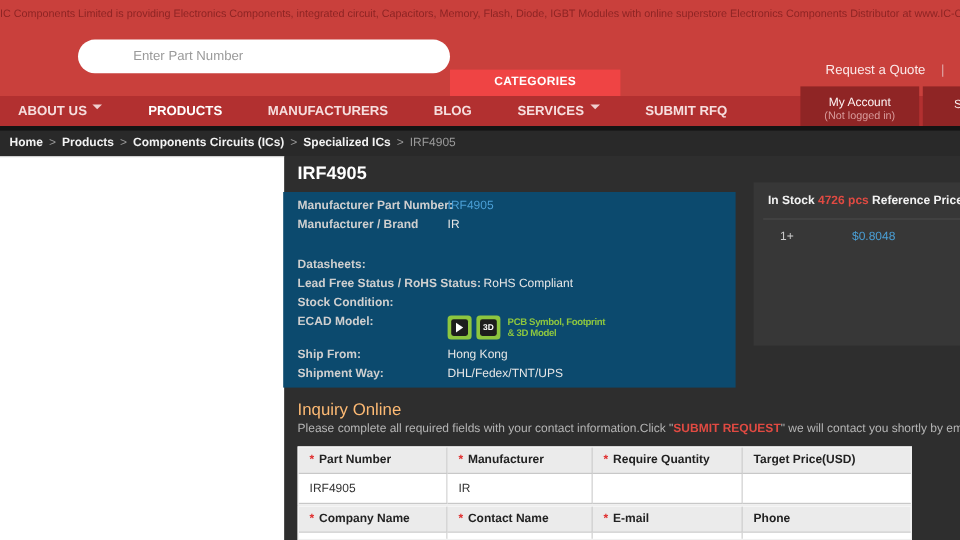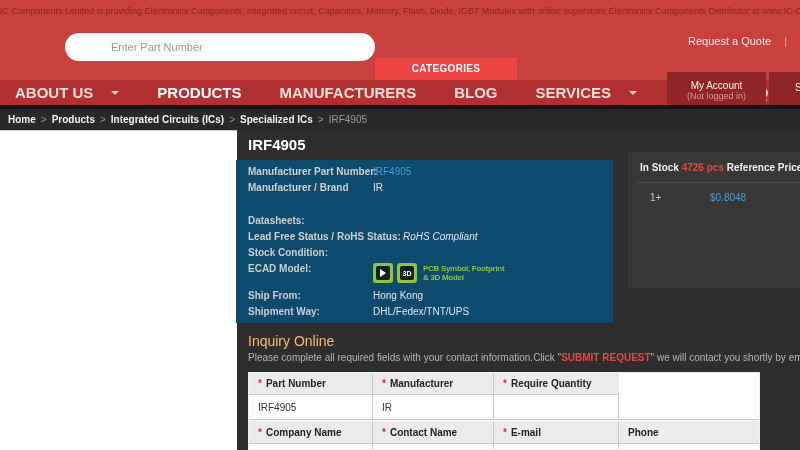--- a/index.html
+++ b/index.html
@@ -7,31 +7,31 @@
         font-family:"Liberation Sans",sans-serif;background:#2e2e2e;}
 
   
   .red-top{position:absolute;left:0;top:0;width:800px;height:80px;background:#c9403c;}
   .tagline{position:absolute;left:0;top:6px;width:800px;text-align:center;
            font-size:9px;color:#8e2424;white-space:nowrap;}
   .search-pill{position:absolute;left:65px;top:33px;width:310px;height:28px;
                background:#fff;border:none;border-radius:15px;padding:0 0 0 46px;
                font-size:11px;color:#333;outline:none;box-sizing:border-box;}
   .search-pill::placeholder{color:#9a9a9a;}
-  .hdr-links{position:absolute;left:688px;top:35px;white-space:nowrap;
+  .hdr-links{position:absolute;left:688px;top:53px;white-space:nowrap;
              font-size:11px;color:#fbe9e9;}
   .hdr-links .sep{margin:0 10px;color:#e0a9a9;}
   .hdr-link{cursor:pointer;}
   .cat-btn{position:absolute;left:375px;top:58px;width:142px;height:22px;
            background:#ef4444;color:#fff;font-size:10px;font-weight:bold;
            text-align:center;line-height:22px;letter-spacing:.3px;cursor:pointer;}
   .nav-bar{position:absolute;left:0;top:80px;width:800px;height:25px;background:#b23030;}
   .nav-items{display:flex;align-items:center;height:25px;padding-left:15px;}
-  .nav-item{font-size:15px;font-weight:bold;color:#f6dede;margin-right:38px;
-            white-space:nowrap;cursor:pointer;display:flex;align-items:center;gap:13px;}
+  .nav-item{font-size:11px;font-weight:bold;color:#f6dede;margin-right:38px;
+            white-space:nowrap;cursor:pointer;display:flex;align-items:flex-start;}
   .nav-item.active{color:#ffffff;}
   .caret{display:inline-block;width:0;height:0;margin-left:5px;
          border-left:4px solid transparent;border-right:4px solid transparent;
          border-top:4px solid #f0cfcf;}
   .account-box{position:absolute;left:667px;top:72px;width:99px;height:33px;
                background:#8f2525;text-align:center;cursor:pointer;}
   .account-l1{font-size:10px;color:#fdf3f3;margin-top:8px;}
   .account-l2{font-size:9px;color:#d89b9b;}
   .partial-box{position:absolute;left:769px;top:72px;width:40px;height:33px;
                background:#8f2525;color:#fdf3f3;font-size:10px;cursor:pointer;
@@ -51,21 +51,21 @@
               background:#fff;border-top:1px solid #cfcfcf;box-sizing:border-box;}
   .content{position:absolute;left:237px;top:130px;width:563px;height:320px;background:#2e2e2e;}
 
   .prod-title{position:absolute;left:248px;top:136px;font-size:15px;font-weight:bold;color:#fff;}
 
   
   .spec-box{position:absolute;left:236px;top:160px;width:377px;height:163px;background:#0c4a6e;}
   .spec-row{position:absolute;left:0;width:377px;height:16px;}
   .spec-label{position:absolute;left:12px;top:0;font-size:10px;font-weight:bold;color:#cfcfcf;white-space:nowrap;}
   .spec-value{position:absolute;left:137px;top:0;font-size:10px;color:#e6e6e6;white-space:nowrap;}
-  .spec-value.indent{left:167px;font-style:italic;}
+  .spec-value.indent{left:167px;}
   .spec-value.link{color:#4a9fd6;cursor:pointer;}
   .ecad-icons{position:absolute;left:137px;top:0;display:flex;}
   .ecad-ic{width:20px;height:20px;background:#8dc63f;border-radius:3px;margin-right:4px;
            display:flex;align-items:center;justify-content:center;cursor:pointer;}
   .ecad-ic .inner{width:14px;height:14px;background:#1d1d1d;border-radius:2px;
                   display:flex;align-items:center;justify-content:center;}
   .play-tri{width:0;height:0;border-top:4px solid transparent;border-bottom:4px solid transparent;
             border-left:6px solid #fff;}
   .ecad-3d{color:#fff;font-size:7px;font-weight:bold;}
   .ecad-text{position:absolute;left:187px;top:1px;font-size:8px;line-height:9px;
@@ -147,21 +147,21 @@
   </div>
   <div class="partial-box">S</div>
 
   <div class="nav-black"></div>
 
   <div class="breadcrumb">
     <span class="bc-link">Home</span>
     <span class="bc-sep">&gt;</span>
     <span class="bc-link">Products</span>
     <span class="bc-sep">&gt;</span>
-    <span class="bc-link">Integrated Circuits (ICs)</span>
+    <span class="bc-link">Components Circuits (ICs)</span>
     <span class="bc-sep">&gt;</span>
     <span class="bc-link">Specialized ICs</span>
     <span class="bc-sep">&gt;</span>
     <span class="bc-current">IRF4905</span>
   </div>
 
   <div class="left-white"></div>
   <div class="content"></div>
 
   <div class="prod-title">IRF4905</div>
@@ -238,20 +238,23 @@
           <span>Part Number</span>
         </div>
       <div class="fcell">
           <span class="req">*</span>
           <span>Manufacturer</span>
         </div>
       <div class="fcell">
           <span class="req">*</span>
           <span>Require Quantity</span>
         </div>
+      <div class="fcell">
+          <span>Target Price(USD)</span>
+        </div>
     </div>
     <div class="frow vals">
       <div class="fcell">IRF4905</div>
       <div class="fcell">IR</div>
       <div class="fcell"></div>
       <div class="fcell"></div>
     </div>
   </div>
 
   <div class="ftable t2">

